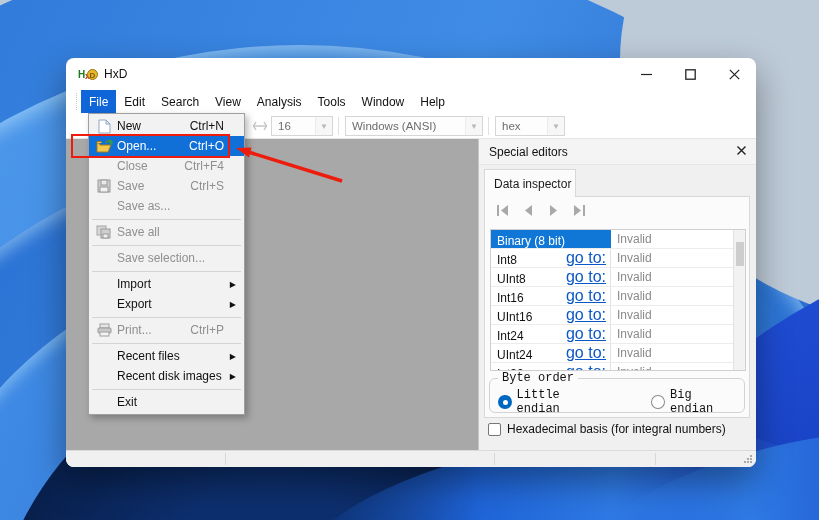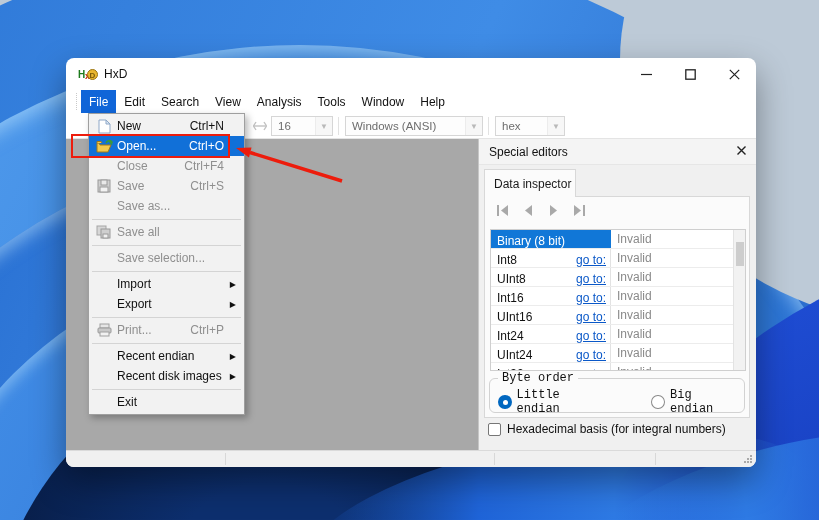--- a/index.html
+++ b/index.html
@@ -52,21 +52,21 @@
   .tab { position:absolute; left:5px; top:30px; width:92px; height:28px; background:#fbfbfb; border:1px solid #d8d8d8; border-bottom:none; display:flex; align-items:center; padding-left:9px; z-index:2; }
   .tab-content { position:absolute; left:5px; top:57px; width:266px; height:222px; background:#fbfbfb; border:1px solid #d8d8d8; z-index:1; }
 
   .nav-row { position:absolute; left:10px; top:6px; display:flex; gap:9px; }
   .nav-btn { width:16px; height:14px; display:flex; align-items:center; justify-content:center; }
 
   .grid { position:absolute; left:5px; top:32px; width:256px; height:142px; background:#fff; border:1px solid #cfcfcf; overflow:hidden; }
   .grow { display:flex; height:19px; border-bottom:1px solid #ececec; align-items:stretch; }
   .gname { width:120px; display:flex; align-items:flex-end; padding-left:6px; border-right:1px solid #e2e2e2; color:#111; position:relative; }
   .gname.sel { background:#1177d7; color:#fff; border-right-color:#1177d7; }
-  .goto { margin-left:auto; margin-right:4px; font-size:12px; color:#0a58c8; text-decoration:underline; }
+  .goto { margin-left:auto; margin-right:4px; font-size:16px; color:#0a58c8; text-decoration:underline; }
   .gval { flex:1; display:flex; align-items:center; padding-left:6px; color:#8a8a8a; }
   .gscroll { position:absolute; right:0; top:0; bottom:0; width:12px; background:#f2f2f2; border-left:1px solid #e3e3e3; }
   .gthumb { position:absolute; left:2px; top:12px; width:8px; height:24px; background:#cdcdcd; }
 
   .groupbox { position:absolute; left:4px; top:181px; width:256px; height:35px; border:1px solid #d2d2d2; border-radius:6px;font-family:Liberation Mono, monospace; }
   .legend { position:absolute; left:8px; top:-8px; background:#fbfbfb; padding:0 4px; color:#111; }
   .radio-row { position:absolute; left:8px; top:9px; right:4px; display:flex; align-items:center; }
   .radio { width:14px; height:14px; border-radius:50%; position:relative; }
   .radio.on { background:#0067c0; }
   .radio.on::after { content:""; position:absolute; left:4.5px; top:4.5px; width:5px; height:5px; border-radius:50%; background:#fff; }
@@ -401,21 +401,21 @@
             </svg>
           </span>
           <span class="fm-label">Print...</span>
           <span class="fm-short">Ctrl+P</span>
         </div>
         <div class="fm-sep">
           <div></div>
         </div>
         <div class="fm-item">
           <span class="fm-icon"></span>
-          <span class="fm-label">Recent endian</span>
+          <span class="fm-label">Recent files</span>
           <span class="fm-arrow">▶</span>
         </div>
         <div class="fm-item">
           <span class="fm-icon"></span>
           <span class="fm-label">Recent disk images</span>
           <span class="fm-arrow">▶</span>
         </div>
         <div class="fm-sep">
           <div></div>
         </div>

